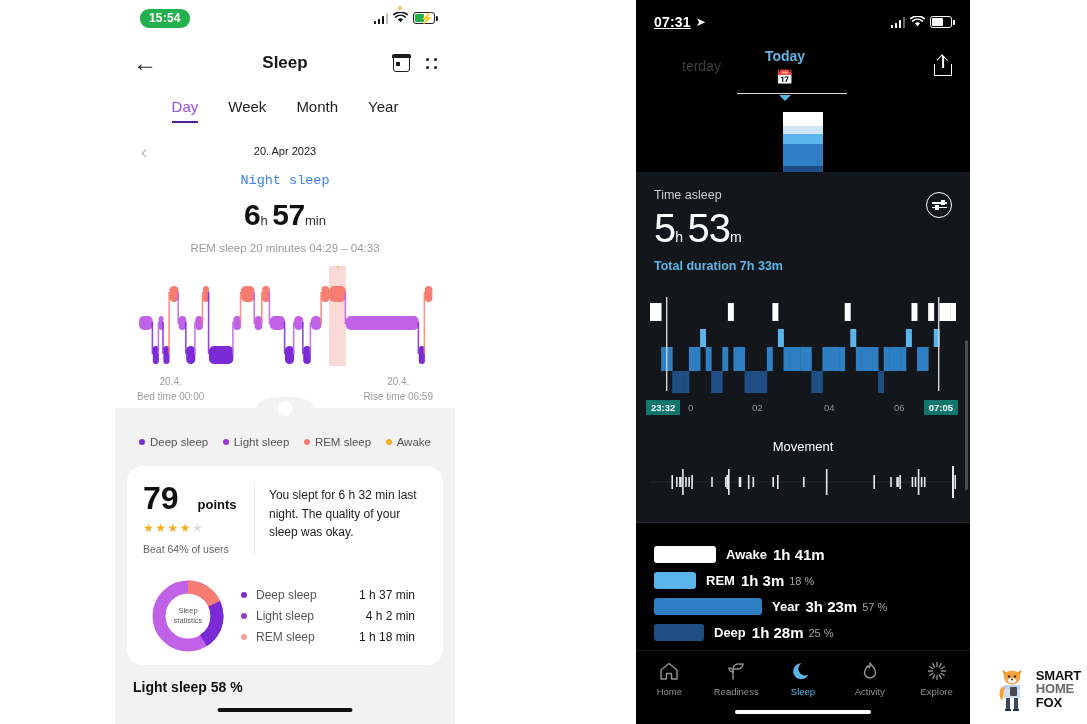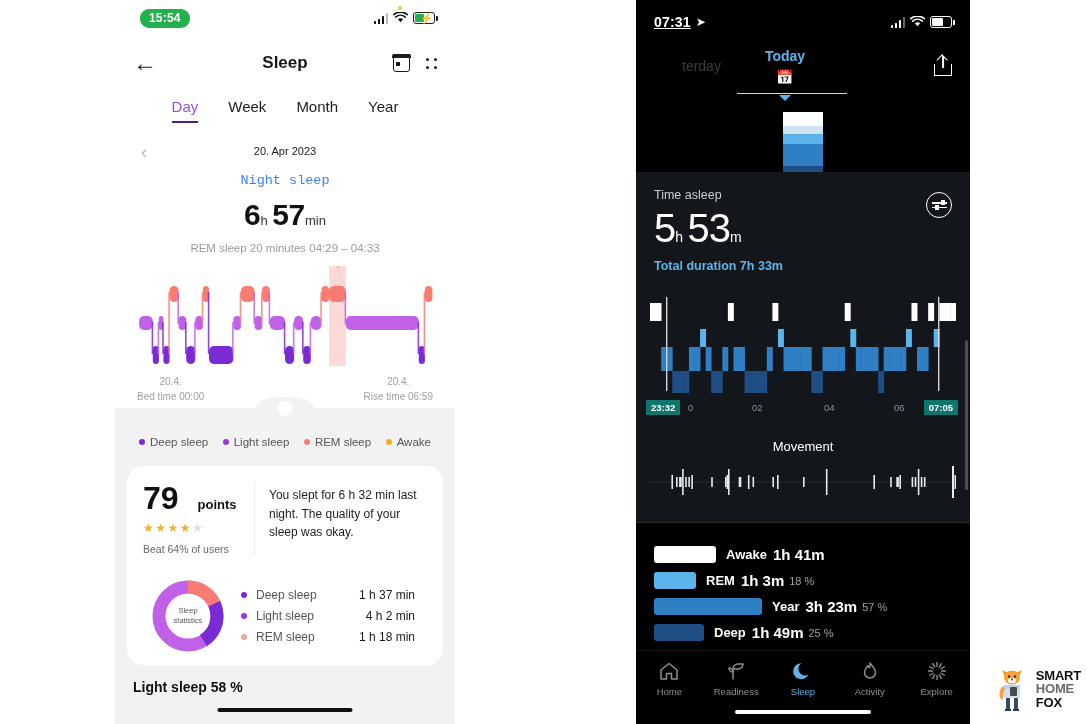--- a/index.html
+++ b/index.html
@@ -544,21 +544,21 @@
       </div>
       <div class="r-lrow">
         <span class="r-swatch" style="width:108px;background:#2F7FC4"></span>
         <span class="r-lname">Year</span>
         <span class="r-lval">3h 23m</span>
         <span class="r-lpct">57 %</span>
       </div>
       <div class="r-lrow">
         <span class="r-swatch" style="width:50px;background:#1F4E85"></span>
         <span class="r-lname">Deep</span>
-        <span class="r-lval">1h 49m</span>
+        <span class="r-lval">1h 28m</span>
         <span class="r-lpct">25 %</span>
       </div>
     </div>
 
     <div class="r-chev">︿</div>
     <div class="r-scroll"></div>
 
     <div class="r-nav">
       <div class="r-nitem">
         <div class="r-nic">

